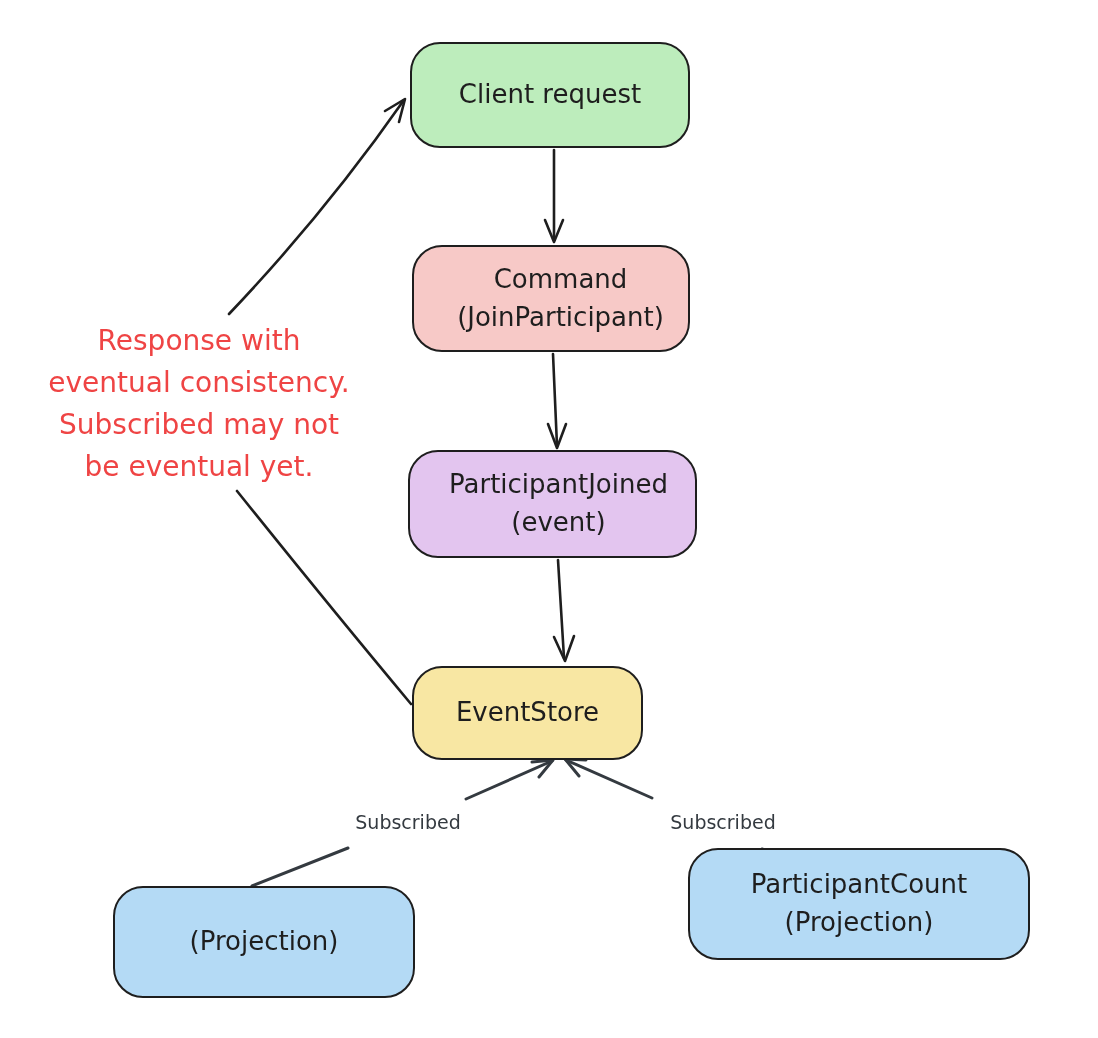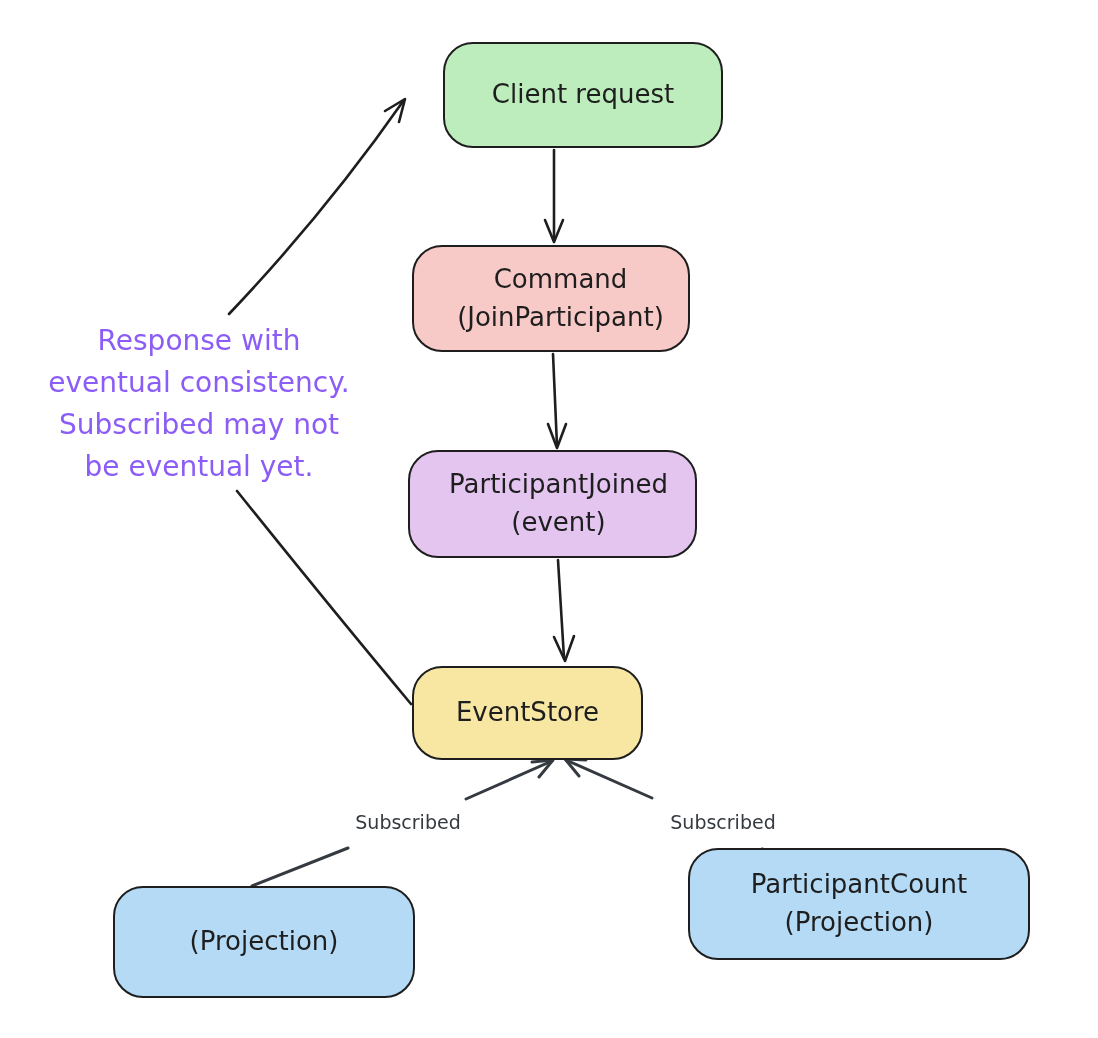--- a/index.html
+++ b/index.html
@@ -101,21 +101,21 @@
         <path d="M348 848 L252 886"></path>
       </g>
       <g>
         <path d="M566 760 L652 798"></path>
         <path d="M579 776 L565 759 L586 760"></path>
         <path d="M762 849 L866 884"></path>
       </g>
     </g>
   </svg>
 
-  <div class="node n-client" style="background-color: rgb(189, 237, 188); border-color: rgb(30, 30, 30); margin-left: 33px;">
+  <div class="node n-client" style="background-color: rgb(189, 237, 188); border-color: rgb(30, 30, 30);">
     <div class="node-line">Client request</div>
   </div>
 
   <div class="node n-command" style="background-color: rgb(247, 201, 199); border-color: rgb(30, 30, 30); padding-left: 19px;">
     <div class="node-line">Command</div>
     <div class="node-line">(JoinParticipant)</div>
   </div>
 
   <div class="node n-event" style="background-color: rgb(227, 197, 239); border-color: rgb(30, 30, 30);">
     <div class="node-line">ParticipantJoined</div>
@@ -128,21 +128,21 @@
 
   <div class="node n-proj1" style="background-color: rgb(180, 218, 245); border-color: rgb(30, 30, 30);">
     <div class="node-line">(Projection)</div>
   </div>
 
   <div class="node n-proj2" style="background-color: rgb(180, 218, 245); border-color: rgb(30, 30, 30);">
     <div class="node-line">ParticipantCount</div>
     <div class="node-line">(Projection)</div>
   </div>
 
-  <div class="note" style="color: #8b5cf6;">
+  <div class="note" style="color: #ef4444;">
     <div class="note-line">Response with</div>
     <div class="note-line">eventual consistency.</div>
     <div class="note-line">Subscribed may not</div>
     <div class="note-line">be eventual yet.</div>
   </div>
 
   <div class="edge-label lbl-sub-left" style="color: rgb(52, 58, 64);">Subscribed</div>
 
   <div class="edge-label lbl-sub-right" style="color: rgb(52, 58, 64);">Subscribed</div>
 

